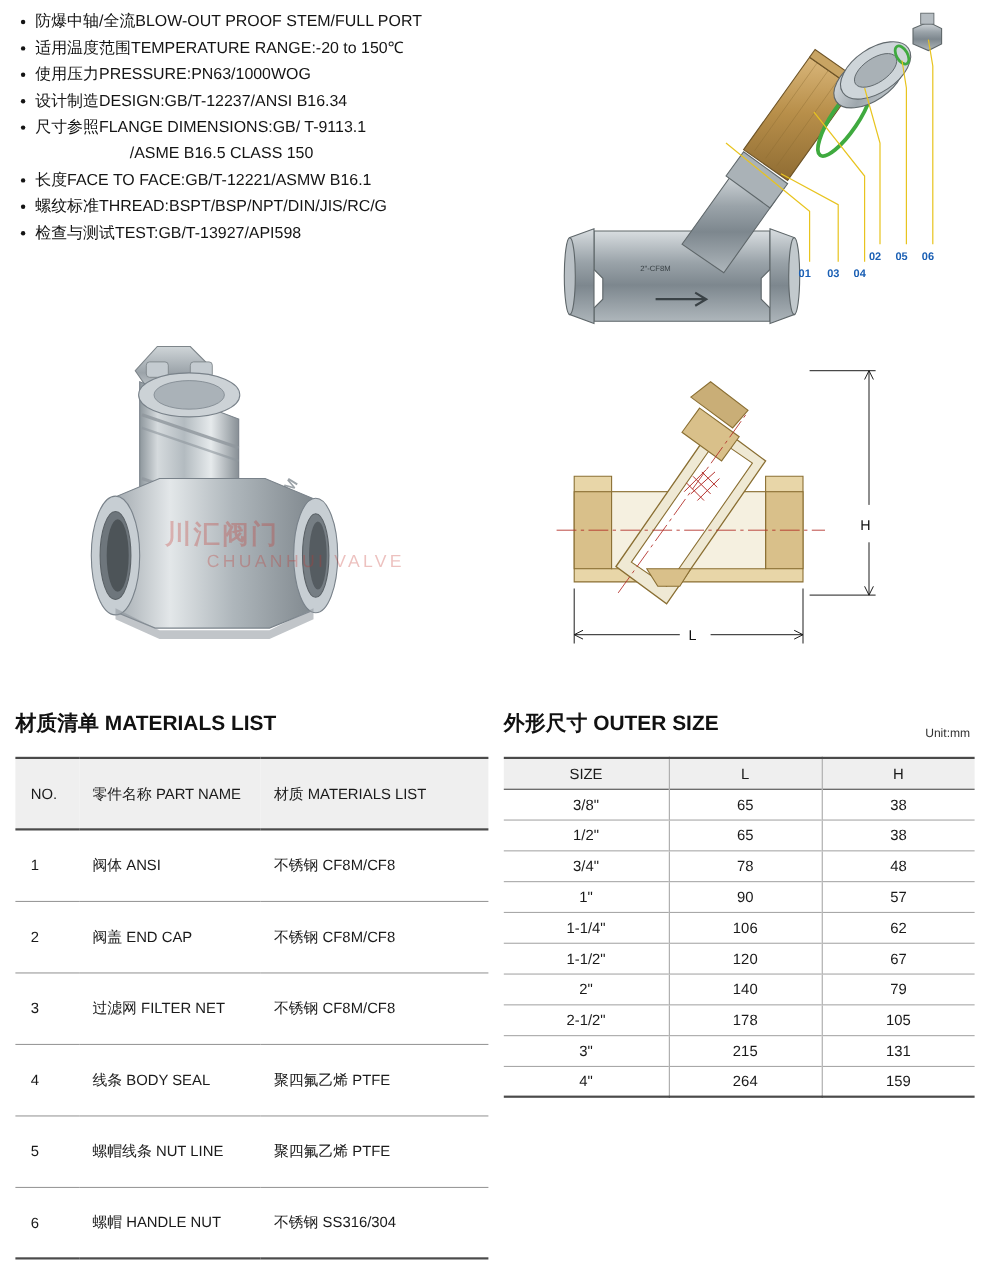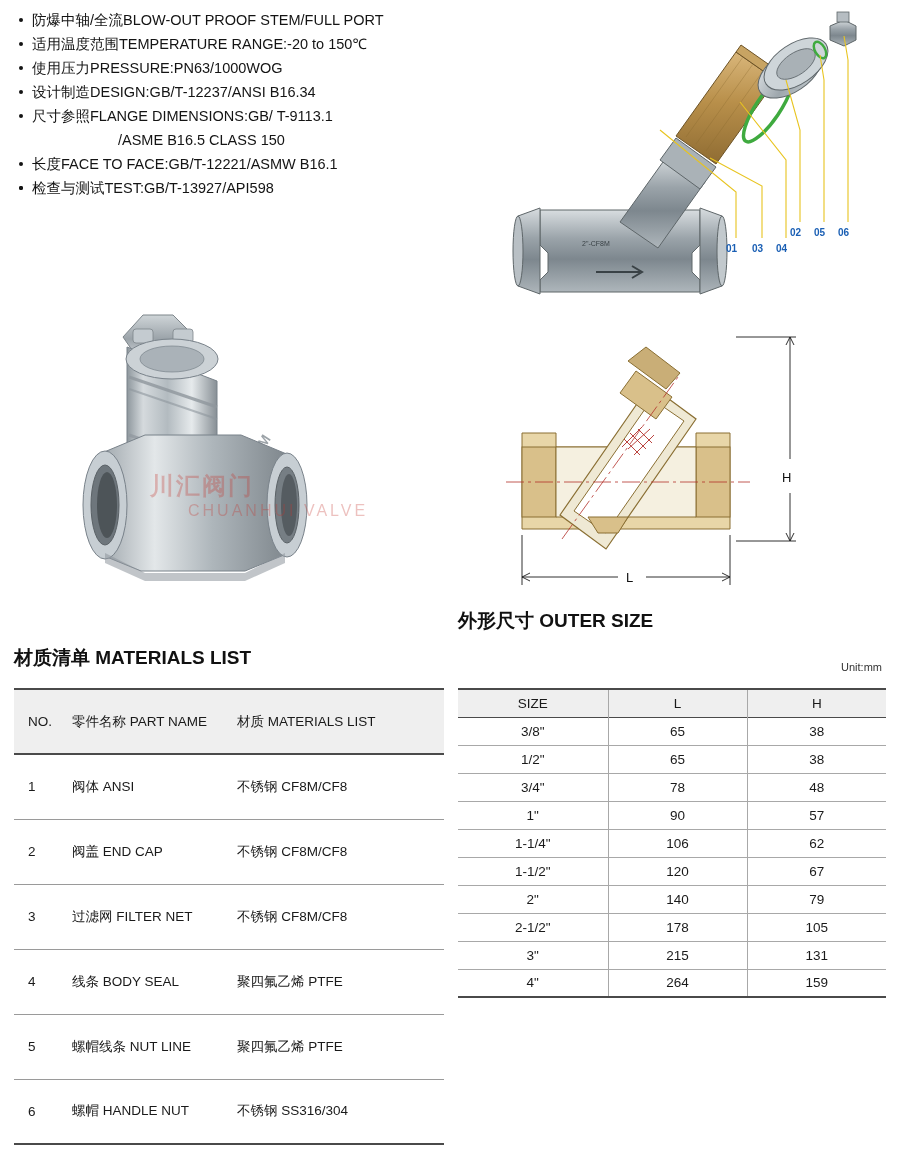--- a/index.html
+++ b/index.html
@@ -90,21 +90,21 @@
     margin-left: 38px;
   }
 
   
   .section-title {
     font-size: 19px;
     font-weight: bold;
     color: #111;
   }
   #materials-title { position: absolute; left: 14px; top: 645px; }
-  #outer-title { position: absolute; left: 458px; top: 608px; }
+  #outer-title { position: absolute; left: 458px; top: 645px; }
 
   .unit-label {
     position: absolute;
     right: 18px;
     top: 661px;
     font-size: 11px;
     color: #333;
   }
 
   table { border-collapse: collapse; }
@@ -113,21 +113,21 @@
   #materials-table {
     position: absolute;
     left: 14px;
     top: 688px;
     width: 430px;
   }
   #materials-table td, #materials-table th {
     font-size: 13.5px;
     font-weight: normal;
     text-align: left;
-    padding: 0;
+    padding: 12px;
     height: 65px;
     vertical-align: middle;
     color: #1a1a1a;
   }
   #materials-table thead tr { border-top: 2.5px solid #4a4a4a; border-bottom: 2.5px solid #4a4a4a; }
   #materials-table thead td { background: #efefef; }
   #materials-table tbody tr { border-bottom: 1px solid #9a9a9a; }
   #materials-table tbody tr:last-child { border-bottom: 2.5px solid #4a4a4a; }
   .mt-c1 { width: 58px; padding-left: 14px !important; }
   .mt-c2 { width: 165px; margin-top: 32px; }
@@ -162,21 +162,21 @@
 <body>
 
 <div class="spec-list">
   <div class="spec-item"><span class="bullet"></span><span>防爆中轴/全流BLOW-OUT PROOF STEM/FULL  PORT</span></div>
   <div class="spec-item"><span class="bullet"></span><span>适用温度范围TEMPERATURE RANGE:-20 to 150℃</span></div>
   <div class="spec-item"><span class="bullet"></span><span>使用压力PRESSURE:PN63/1000WOG</span></div>
   <div class="spec-item"><span class="bullet"></span><span>设计制造DESIGN:GB/T-12237/ANSI B16.34</span></div>
   <div class="spec-item"><span class="bullet"></span><span>尺寸参照FLANGE DIMENSIONS:GB/ T-9113.1</span></div>
   <div class="spec-item cont"><span>/ASME B16.5 CLASS 150</span></div>
   <div class="spec-item"><span class="bullet"></span><span>长度FACE TO FACE:GB/T-12221/ASMW B16.1</span></div>
-  <div class="spec-item"><span class="bullet"></span></div>
+  <div class="spec-item"><span class="bullet"></span><span>螺纹标准THREAD:BSPT/BSP/NPT/DIN/JIS/RC/G</span></div>
   <div class="spec-item"><span class="bullet"></span><span>检查与测试TEST:GB/T-13927/API598</span></div>
 </div>
 
 <div class="exploded">
   <svg width="390" height="290" viewBox="0 0 390 290" xmlns="http://www.w3.org/2000/svg">
     <defs>
       <linearGradient id="steelV" x1="0" y1="0" x2="0" y2="1">
         <stop offset="0%" stop-color="#d8dde0"></stop>
         <stop offset="35%" stop-color="#9aa3a9"></stop>
         <stop offset="60%" stop-color="#7d878e"></stop>

